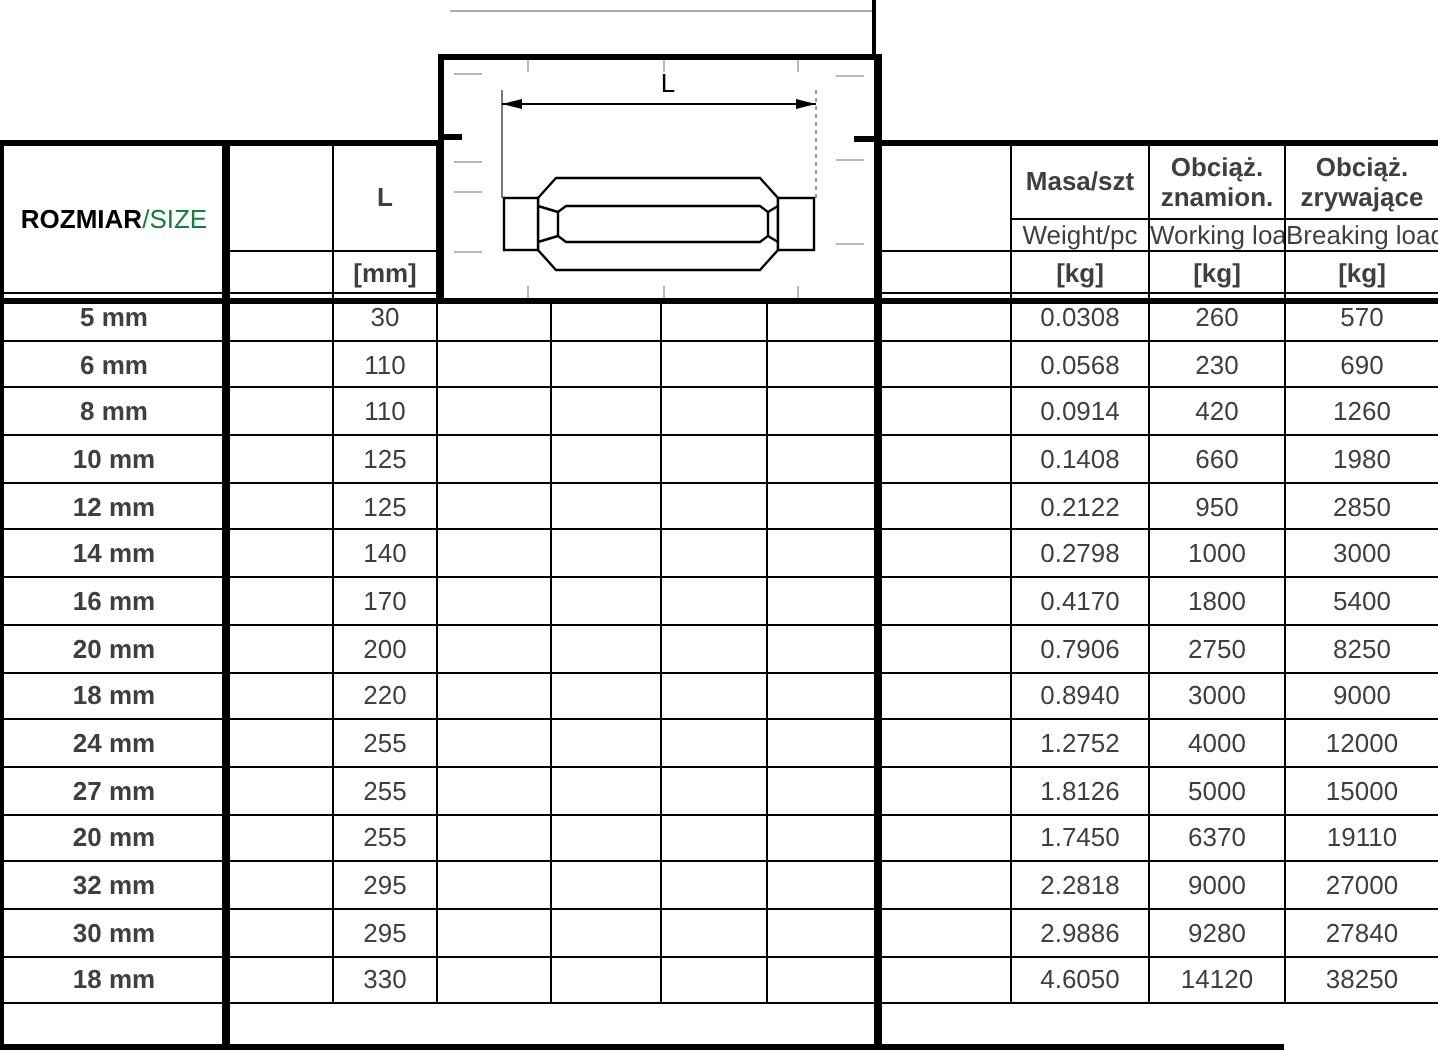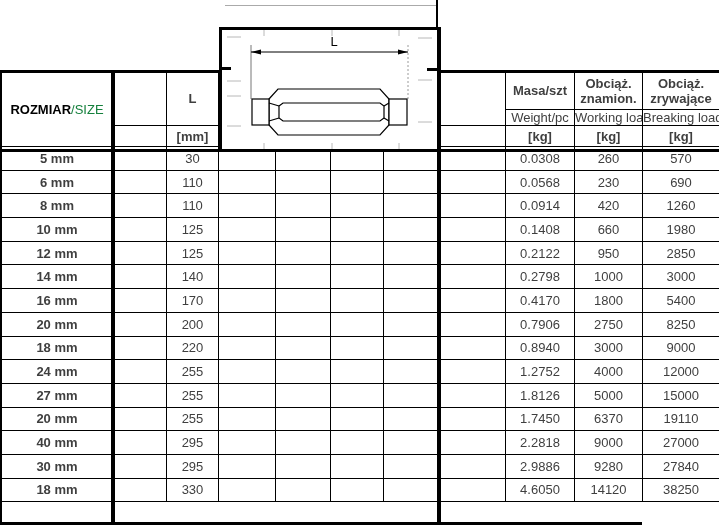--- a/index.html
+++ b/index.html
@@ -253,21 +253,21 @@
           <td></td>
           <td></td>
           <td></td>
           <td></td>
           <td></td>
           <td>1.7450</td>
           <td>6370</td>
           <td>19110</td>
         </tr>
       <tr>
-          <td class="c-size">40 mm</td>
+          <td class="c-size">32 mm</td>
           <td></td>
           <td>295</td>
           <td></td>
           <td></td>
           <td></td>
           <td></td>
           <td></td>
           <td>2.2818</td>
           <td>9000</td>
           <td>27000</td>

